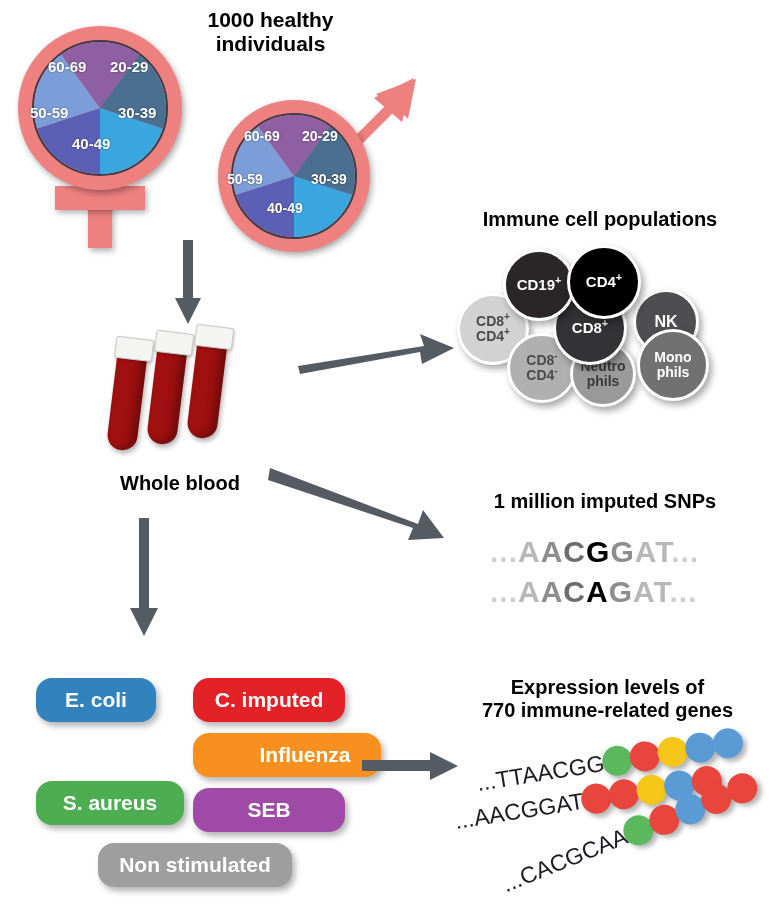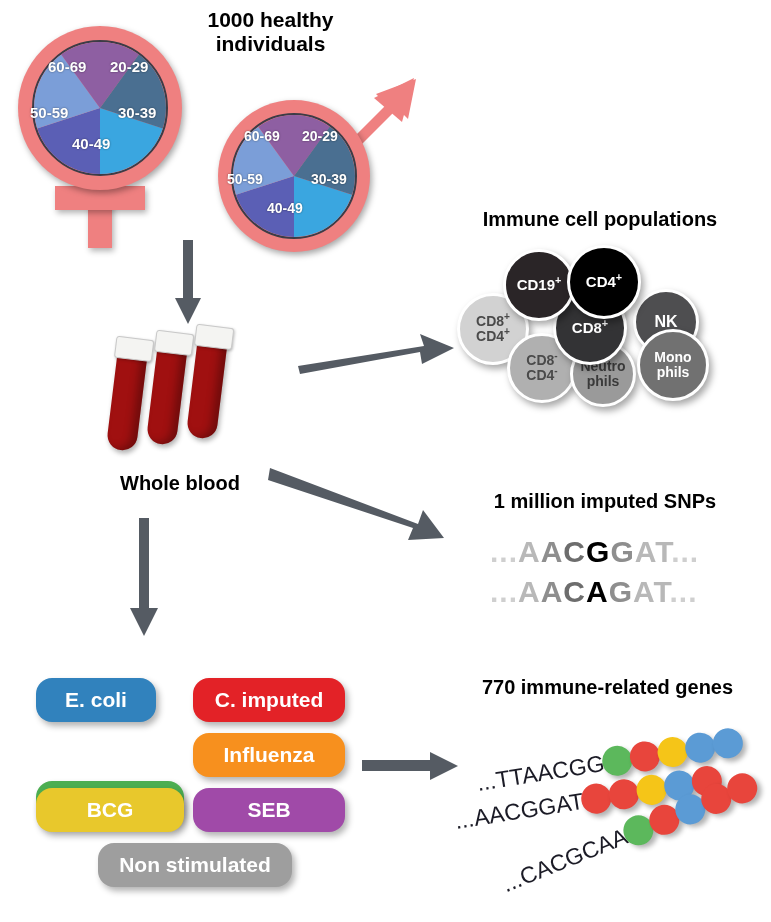--- a/index.html
+++ b/index.html
@@ -208,41 +208,39 @@
 <div style="position:absolute;left:36px;top:678px;width:310px;height:215px;">
   <div class="stim" style="left:0;top:0;width:120px;height:44px;background:#3182bd;font-size:21px;">
     <span>E. coli</span>
   </div>
   <div class="stim" style="left:157px;top:0;width:152px;height:44px;background:#e32227;font-size:21px;">
     <span>C. imputed</span>
   </div>
   <div class="stim" style="left:0;top:55px;width:148px;height:44px;background:#4cae51;font-size:21px;margin-top:48px;">
     <span>S. aureus</span>
   </div>
-  <div class="stim" style="left:157px;top:55px;width:152px;height:44px;background:#f7901e;font-size:21px;">
+  <div class="stim" style="left:157px;top:55px;width:152px;height:44px;background:#f7901e;font-size:21px;padding-left:36px;">
     <span>Influenza</span>
-  </div>
-  <div class="stim" style="left:0;top:110px;width:148px;height:44px;background:#e8c82c;font-size:21px;">
-    <span>BCG</span>
   </div>
   <div class="stim" style="left:157px;top:110px;width:152px;height:44px;background:#a04aa8;font-size:21px;">
     <span>SEB</span>
   </div>
   <div class="stim" style="left:62px;top:165px;width:194px;height:44px;background:#9e9e9e;font-size:21px;">
     <span>Non stimulated</span>
   </div>
 </div>
 
 <div style="position:absolute;left:362px;top:752px;">
   <div class="arw" style="left:0;top:8px;width:72px;height:11px;"></div>
   <div class="ahead" style="left:68px;top:0;border-top:14px solid transparent;
        border-bottom:14px solid transparent;border-left:28px solid #555b63;"></div>
 </div>
 
 <div class="abs ttl" style="left:450px;top:676px;width:315px;font-size:20px;">
+  <div>Expression levels of</div>
   <div>770 immune-related genes</div>
 </div>
 
 <div style="position:absolute;left:455px;top:740px;width:310px;height:170px;">
 
   <div class="strand" style="left:22px;top:28px;transform:rotate(-9deg);">
     <span class="sq" style="font-size:23px;">...TTAACGG</span>
     <span class="bead" style="background:#5cb85c;"></span>
     <span class="bead" style="background:#e8453c;"></span>
     <span class="bead" style="background:#f5c518;"></span>

